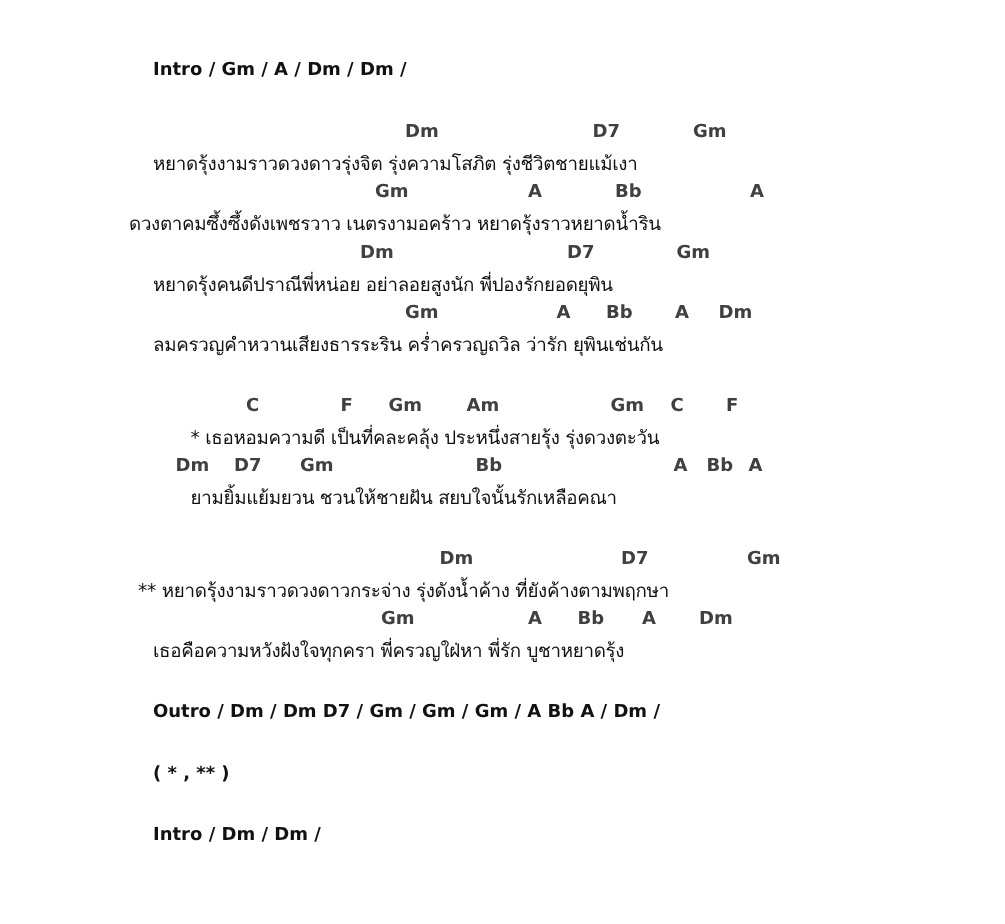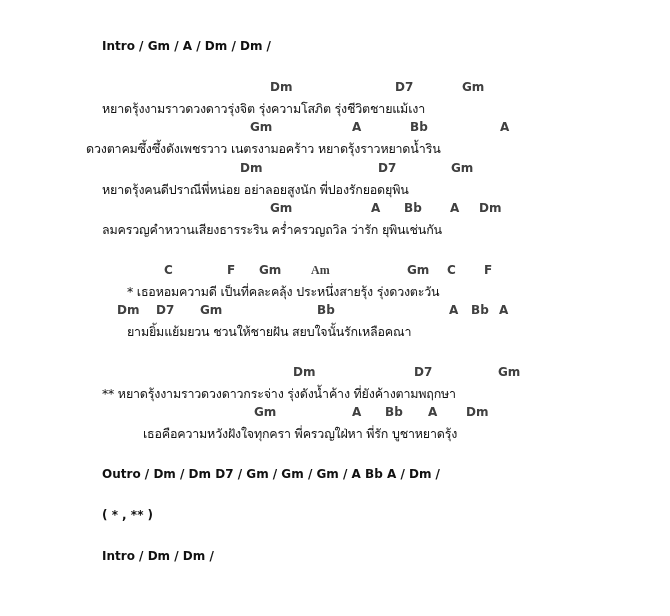--- a/index.html
+++ b/index.html
@@ -51,21 +51,21 @@
         <span class="chord" style="left: 450px;">A</span>
         <span class="chord" style="left: 479px;">Dm</span>
       </div>
       <div class="line" style="top: 220px;">
         <span class="lyric" style="left: 102px;">ลมครวญคำหวานเสียงธารระริน คร่ำครวญถวิล ว่ารัก  ยุพินเช่นกัน</span>
       </div>
       <div class="line" style="top: 263px;">
         <span class="chord" style="left: 164px;">C</span>
         <span class="chord" style="left: 227px;">F</span>
         <span class="chord" style="left: 259px;">Gm</span>
-        <span class="chord" style="left: 311px; font-family: Liberation Serif, serif;">Am</span>
+        <span class="chord" style="left: 311px;">Am</span>
         <span class="chord" style="left: 407px;">Gm</span>
         <span class="chord" style="left: 447px;">C</span>
         <span class="chord" style="left: 484px;">F</span>
       </div>
       <div class="line" style="top: 282px;">
         <span class="lyric" style="left: 127px;">* เธอหอมความดี เป็นที่คละคลุ้ง ประหนึ่งสายรุ้ง รุ่งดวงตะวัน</span>
       </div>
       <div class="line" style="top: 303px;">
         <span class="chord" style="left: 117px;">Dm</span>
         <span class="chord" style="left: 156px;">D7</span>
@@ -77,31 +77,31 @@
       </div>
       <div class="line" style="top: 322px;">
         <span class="lyric" style="left: 127px; text-align: right;">ยามยิ้มแย้มยวน ชวนให้ชายฝัน สยบใจนั้นรักเหลือคณา</span>
       </div>
       <div class="line" style="top: 365px;">
         <span class="chord" style="left: 293px;">Dm</span>
         <span class="chord" style="left: 414px;">D7</span>
         <span class="chord" style="left: 498px;">Gm</span>
       </div>
       <div class="line" style="top: 384px;">
-        <span class="lyric" style="left: 102px;">** หยาดรุ้งงามราวดวงดาวกระจ่าง รุ่งดังน้ำค้าง ที่ยังค้างตามพฤกษา</span>
+        <span class="lyric" style="left: 92px;">** หยาดรุ้งงามราวดวงดาวกระจ่าง รุ่งดังน้ำค้าง ที่ยังค้างตามพฤกษา</span>
       </div>
       <div class="line" style="top: 405px;">
         <span class="chord" style="left: 254px;">Gm</span>
         <span class="chord" style="left: 352px;">A</span>
         <span class="chord" style="left: 385px;">Bb</span>
         <span class="chord" style="left: 428px;">A</span>
         <span class="chord" style="left: 466px;">Dm</span>
       </div>
       <div class="line" style="top: 424px;">
-        <span class="lyric" style="left: 102px; margin-left: 41px;">เธอคือความหวังฝังใจทุกครา พี่ครวญใฝ่หา พี่รัก  บูชาหยาดรุ้ง</span>
+        <span class="lyric" style="left: 102px;">เธอคือความหวังฝังใจทุกครา พี่ครวญใฝ่หา พี่รัก  บูชาหยาดรุ้ง</span>
       </div>
     </div>
 
   <div class="line" style="top:467px">
     <span class="label" style="left:102px">Outro  / Dm / Dm D7 / Gm / Gm / Gm / A Bb A / Dm /</span>
   </div>
   <div class="line" style="top:508px">
     <span class="label" style="left:102px">( * , ** )</span>
   </div>
   <div class="line" style="top:549px">

